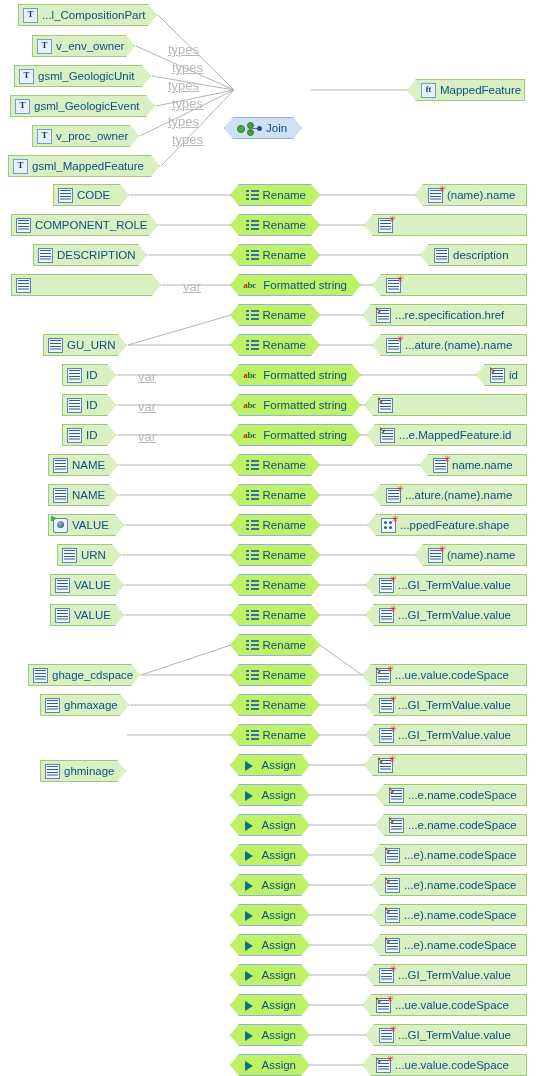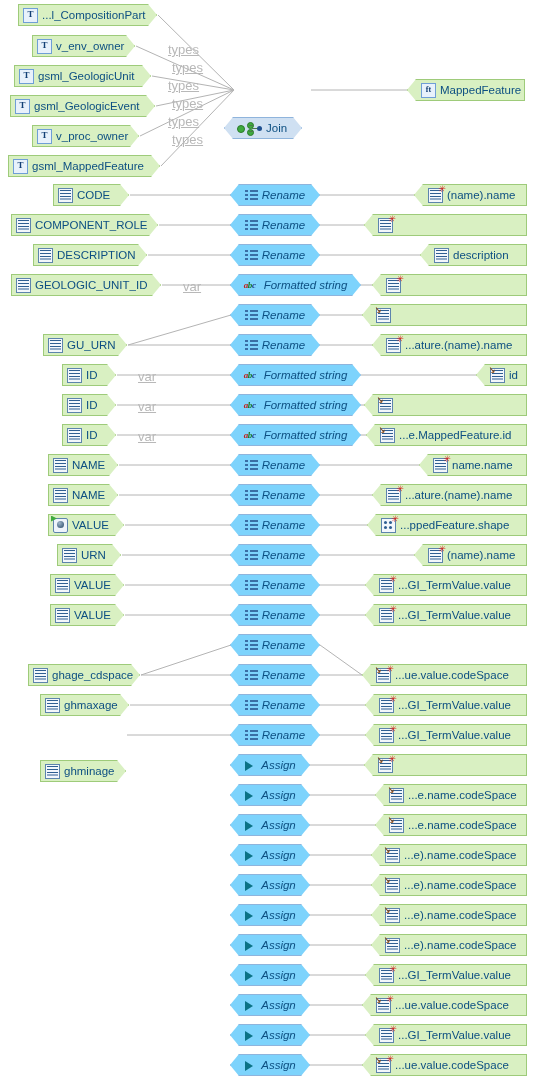--- a/index.html
+++ b/index.html
@@ -38,26 +38,25 @@
   
   .n-green-l{
     background:#d9f0c2;
     border:1px solid #9ecb7a;
     clip-path:polygon(9px 0, 100% 0, 100% 100%, 9px 100%, 0 50%);
     padding-left:13px;
     padding-right:7px;
   }
   
   .n-blue{
-    background:#7dd3fc;
+    background:#bef264;
     border:1px solid #8fb4dc;
     clip-path:polygon(9px 0, calc(100% - 9px) 0, 100% 50%, calc(100% - 9px) 100%, 9px 100%, 0 50%);
     padding-left:13px;padding-right:13px;
-    justify-content:center;
-    font-style:italic;
+    justify-content:flex-end;
   }
   
   .n-join{
     background:#cfe0f2;
     border:1px solid #8fb4dc;
     clip-path:polygon(9px 0, calc(100% - 9px) 0, 100% 50%, calc(100% - 9px) 100%, 9px 100%, 0 50%);
     padding-left:12px;padding-right:13px;
   }
 
   .ico{
@@ -297,36 +296,36 @@
       <div class="node n-green-l" style="left: 420px; top: 244px; width: 107px;">
         <span class="ico ico-prop"></span>
         <span class="lbl">description</span>
       </div>
       <div class="node n-blue" style="left: 230px; top: 274px; width: 131px;">
         <span class="ico ico-abc"><span class="a">a</span><span class="b">b</span><span class="c">c</span></span>
         <span class="lbl">Formatted string</span>
       </div>
       <div class="node n-green" style="left: 11px; top: 274px; width: 150px;">
         <span class="ico ico-prop"></span>
-        <span class="lbl">GEOLOGIC_UNIT_ID</span>
       </div>
       <div class="edge-label" style="left: 183px; top: 279px;">var</div>
       <div class="node n-green-l" style="left: 372px; top: 274px; width: 155px;">
         <span class="ico ico-prop">
           <i class="star">✳</i>
         </span>
       </div>
       <div class="node n-blue" style="left: 230px; top: 304px; width: 90px;">
         <span class="ico ico-rename"></span>
         <span class="lbl">Rename</span>
       </div>
       <div class="node n-green-l" style="left: 362px; top: 304px; width: 165px;">
         <span class="ico ico-prop">
           <i class="arrow">↘</i>
         </span>
+        <span class="lbl">...re.specification.href</span>
       </div>
       <div class="node n-blue" style="left: 230px; top: 334px; width: 90px;">
         <span class="ico ico-rename"></span>
         <span class="lbl">Rename</span>
       </div>
       <div class="node n-green" style="left: 43px; top: 334px; width: 84px;">
         <span class="ico ico-prop"></span>
         <span class="lbl">GU_URN</span>
       </div>
       <div class="node n-green-l" style="left: 372px; top: 334px; width: 155px;">

